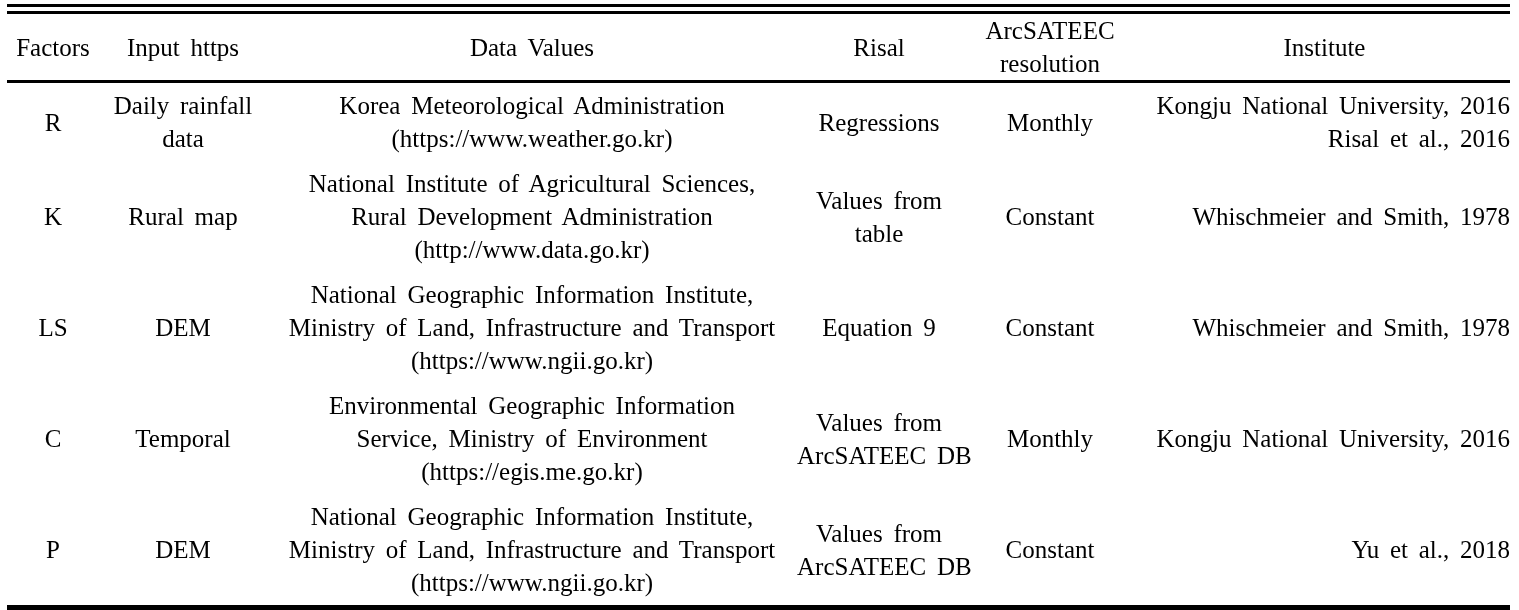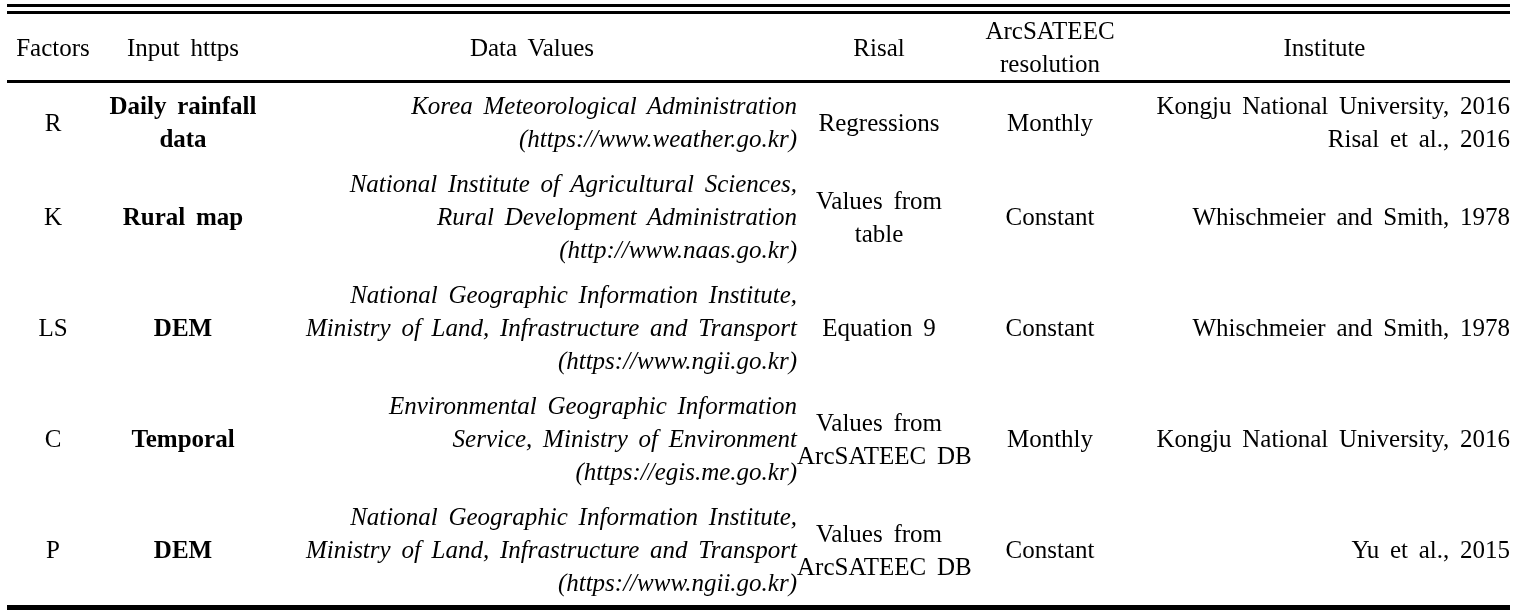--- a/index.html
+++ b/index.html
@@ -43,22 +43,22 @@
     white-space: pre;
   }
   .col-factors   { width: 92px;  }
   .col-input     { width: 168px; }
   .col-source    { width: 530px; }
   .col-method    { width: 164px; }
   .col-temporal  { width: 178px; }
   .col-references{ width: 371px; }
 
   td.cell-factors    { text-align: center; }
-  td.cell-input      { text-align: center; font-weight: bold; }
-  td.cell-source     { text-align: right; font-style: italic; }
+  td.cell-input      { text-align: center; }
+  td.cell-source     { text-align: center; }
   td.cell-method     { text-align: center; }
   td.cell-temporal   { text-align: center; }
   td.cell-references { text-align: right; }
 </style>
 </head>
 <body>
 
 <div class="table-wrap">
   <table class="paper-table">
     <colgroup>
@@ -90,21 +90,21 @@
         <td class="cell-method">Regressions</td>
         <td class="cell-temporal">Monthly</td>
         <td class="cell-references">Kongju National University, 2016
 Risal et al., 2016</td>
       </tr>
       <tr>
         <td class="cell-factors">K</td>
         <td class="cell-input">Rural map</td>
         <td class="cell-source">National Institute of Agricultural Sciences,
 Rural Development Administration
-(http://www.naas.go.kr)</td>
+(http://www.data.go.kr)</td>
         <td class="cell-method">Values from
 table</td>
         <td class="cell-temporal">Constant</td>
         <td class="cell-references">Whischmeier and Smith, 1978</td>
       </tr>
       <tr>
         <td class="cell-factors">LS</td>
         <td class="cell-input">DEM</td>
         <td class="cell-source">National Geographic Information Institute,
 Ministry of Land, Infrastructure and Transport
@@ -126,17 +126,17 @@
       </tr>
       <tr>
         <td class="cell-factors">P</td>
         <td class="cell-input">DEM</td>
         <td class="cell-source">National Geographic Information Institute,
 Ministry of Land, Infrastructure and Transport
 (https://www.ngii.go.kr)</td>
         <td class="cell-method">Values from
 ArcSATEEC DB</td>
         <td class="cell-temporal">Constant</td>
-        <td class="cell-references">Yu et al., 2015</td>
+        <td class="cell-references">Yu et al., 2018</td>
       </tr>
     </tbody>
   </table>
 </div>
 
 </body></html>

